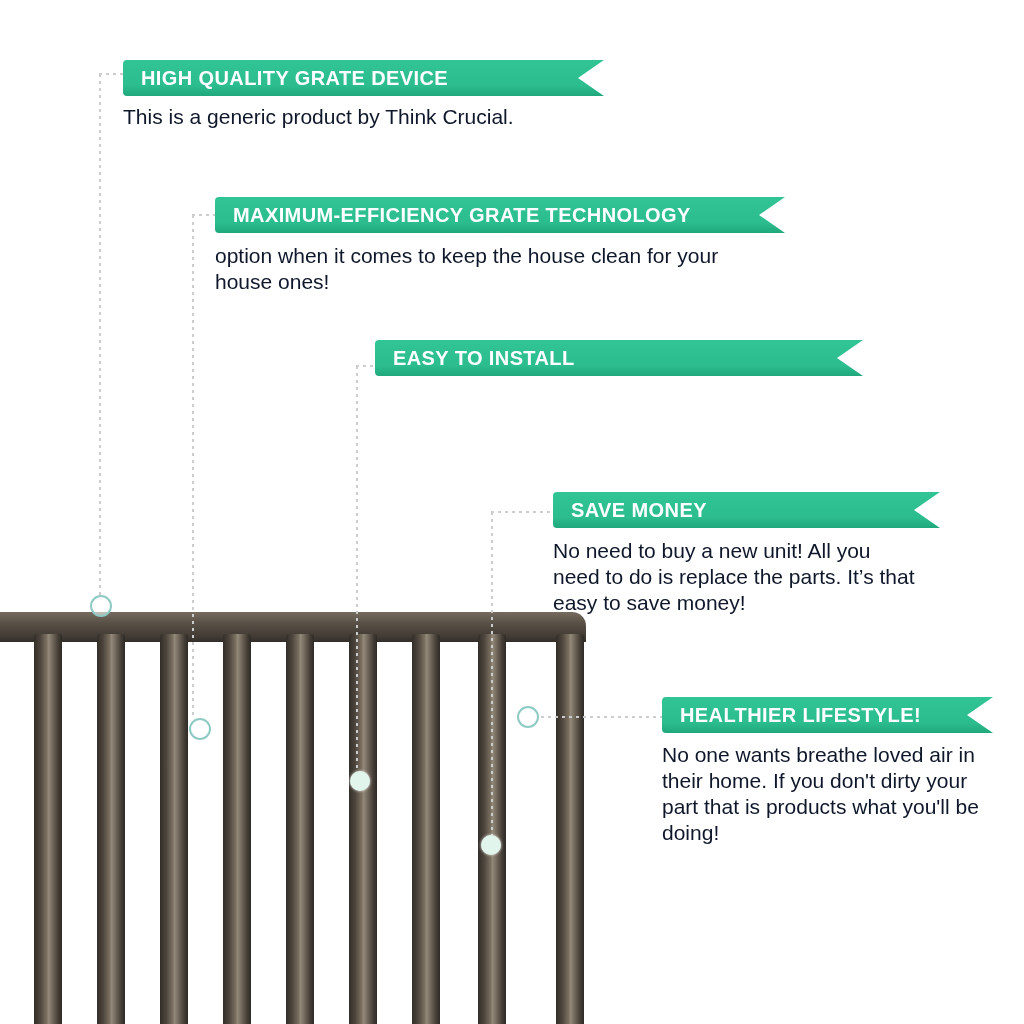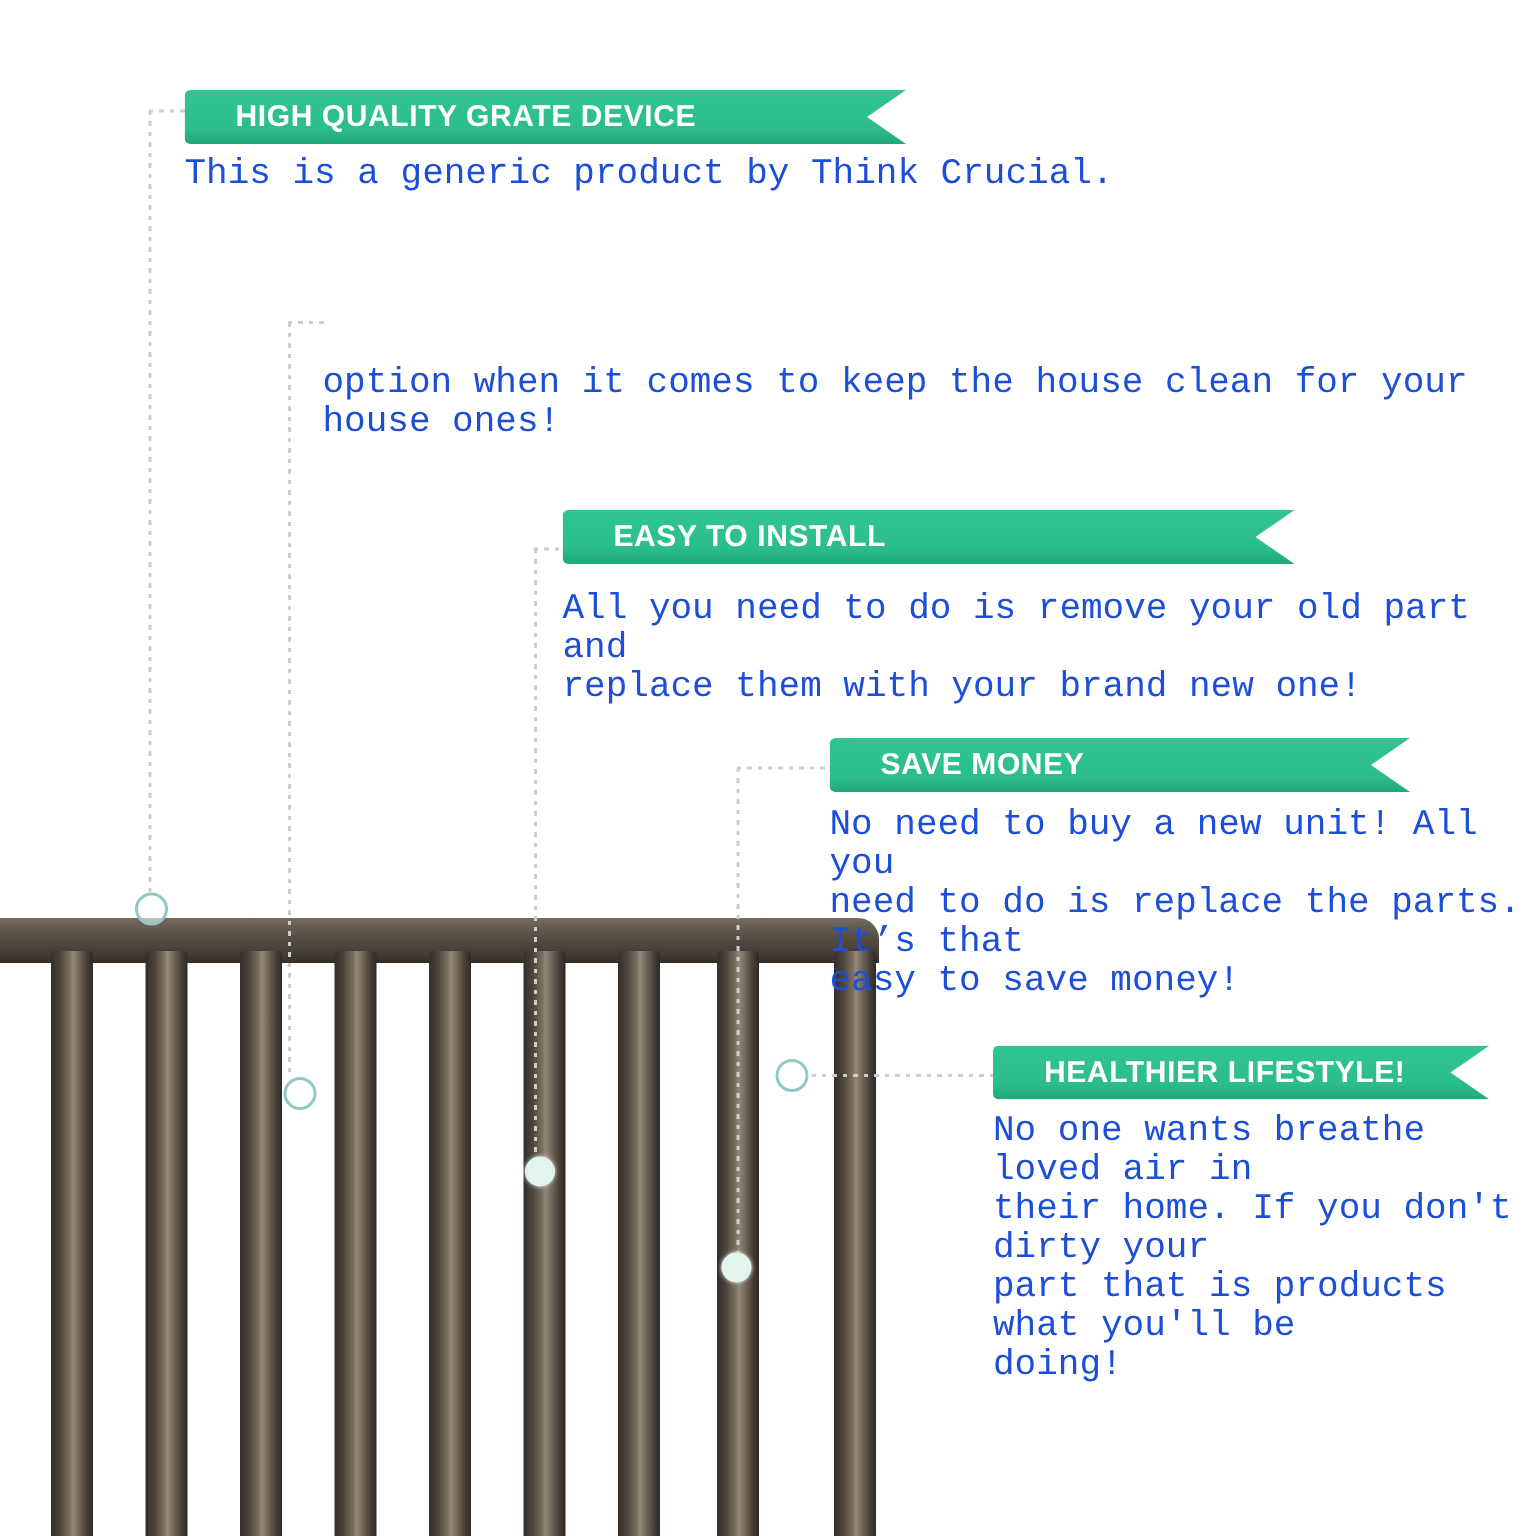--- a/index.html
+++ b/index.html
@@ -8,26 +8,26 @@
     font-family:"Liberation Sans","DejaVu Sans",sans-serif;
   }
   
   .ribbon{
     position:absolute;height:36px;
     background:linear-gradient(180deg,#31c494 0%,#2cbd8e 70%,#20a87b 100%);
     clip-path:polygon(0 0,100% 0,calc(100% - 26px) 50%,100% 100%,0 100%);
     border-radius:4px 0 0 4px;
   }
   .rtitle{
-    display:block;line-height:36px;padding-left:34px;
+    display:block;line-height:36px;padding-left:18px;
     color:#ffffff;font-weight:bold;font-size:20px;letter-spacing:0.4px;
     white-space:nowrap;
   }
   .bodytext{
-    position:absolute;color:#1d4ed8;font-size:24px;line-height:26px;font-family:Liberation Mono, monospace;
+    position:absolute;color:#0f172a;font-size:21px;line-height:26px;
   }
   
   .dash{position:absolute;}
   .dash.v{width:2px;background:repeating-linear-gradient(to bottom,#cdcdcd 0,#cdcdcd 3px,transparent 3px,transparent 7px);}
   .dash.h{height:2px;background:repeating-linear-gradient(to right,#cdcdcd 0,#cdcdcd 3px,transparent 3px,transparent 7px);}
   
   .ring{
     position:absolute;width:22px;height:22px;border-radius:50%;
     border:2px solid #8fcbc4;background:rgba(255,255,255,0.55);box-sizing:border-box;
   }
@@ -85,31 +85,30 @@
   <div class="dot" style="left:481px;top:835px"></div>
   <div class="ring" style="left:517px;top:706px"></div>
 
   <div class="ribbon" style="left:123px;top:60px;width:481px">
     <span class="rtitle">HIGH QUALITY GRATE DEVICE</span>
   </div>
   <div class="bodytext" style="left:123px;top:104px">
     <div>This is a generic product by Think Crucial.</div>
   </div>
 
+  <div class="ribbon" style="left:215px;top:197px;width:570px">
+    <span class="rtitle">MAXIMUM-EFFICIENCY GRATE TECHNOLOGY</span>
+  </div>
   <div class="bodytext" style="left:215px;top:243px">
     <div>option when it comes to keep the house clean for your</div>
     <div>house ones!</div>
   </div>
 
   <div class="ribbon" style="left:375px;top:340px;width:488px">
     <span class="rtitle">EASY TO INSTALL</span>
-  </div>
-  <div class="bodytext" style="left:375px;top:394px">
-    <div>All you need to do is remove your old part and</div>
-    <div>replace them with your brand new one!</div>
   </div>
 
   <div class="ribbon" style="left:553px;top:492px;width:387px">
     <span class="rtitle">SAVE MONEY</span>
   </div>
   <div class="bodytext" style="left:553px;top:538px">
     <div>No need to buy a new unit! All you</div>
     <div>need to do is replace the parts. It’s that</div>
     <div>easy to save money!</div>
   </div>

